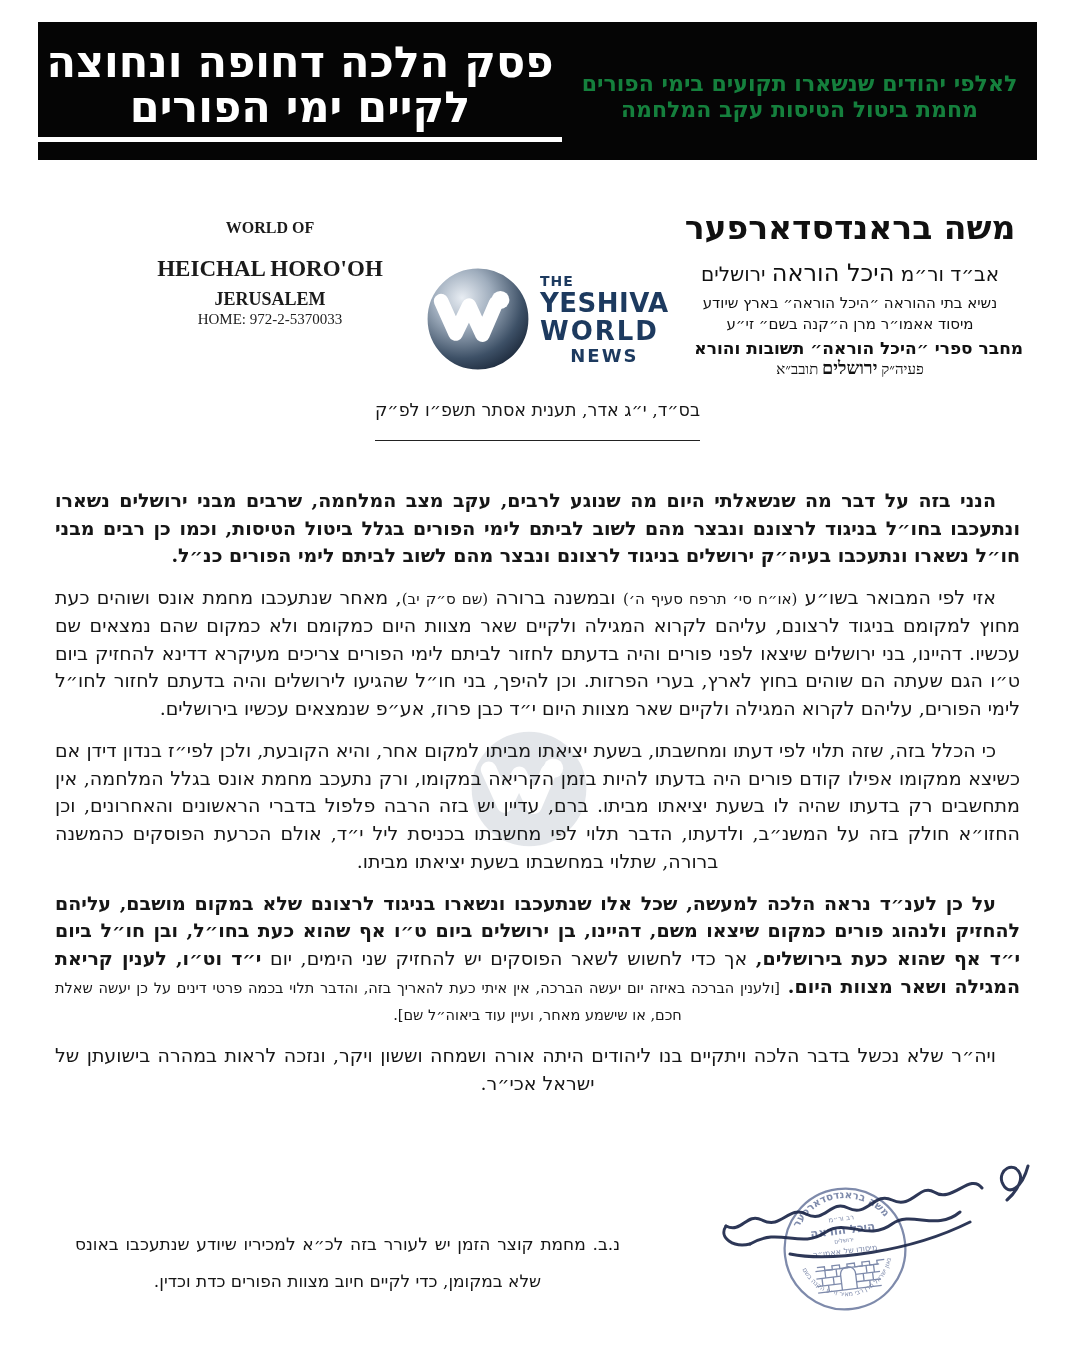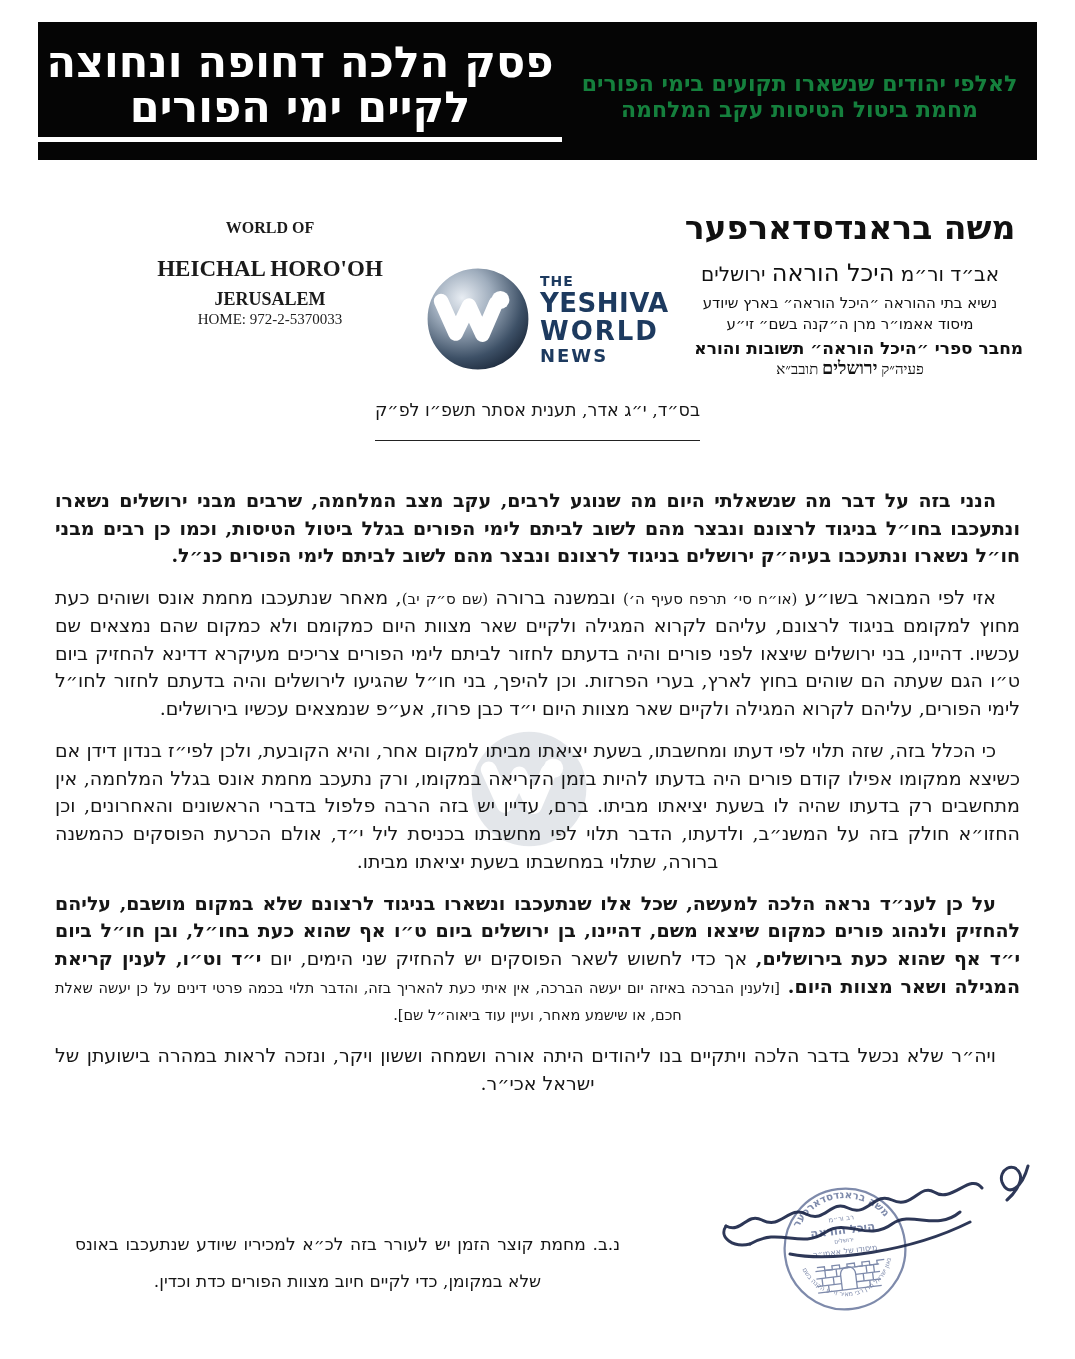--- a/index.html
+++ b/index.html
@@ -35,21 +35,21 @@
 
   
   .logo{position:absolute;left:422px;top:258px;width:268px;height:122px;display:flex;align-items:center;
         background:#fff;border-radius:14px;box-shadow:0 0 0 3px #fff;}
   .logo-globe{width:112px;height:112px;flex:0 0 auto;}
   .logo-text{margin-left:6px;color:#1d3a5f;font-family:"DejaVu Sans","Liberation Sans",sans-serif;
              font-weight:bold;line-height:1;}
   .logo-text .t1{font-size:14px;letter-spacing:1px;}
   .logo-text .t2{font-size:26px;letter-spacing:.5px;margin-top:2px;}
   .logo-text .t3{font-size:26px;letter-spacing:2px;margin-top:2px;}
-  .logo-text .t4{font-size:18px;letter-spacing:2px;margin-top:3px;text-align:left;}
+  .logo-text .t4{font-size:18px;letter-spacing:2px;margin-top:3px;text-align:center;}
 
   
   .watermark{position:absolute;left:468px;top:728px;width:122px;height:122px;opacity:.5;z-index:0;}
 
   
   .dateline{position:absolute;left:0;top:400px;width:1075px;text-align:center;direction:rtl;z-index:1;}
   .dateline span{font-size:17.5px;border-bottom:1.5px solid #222;padding-bottom:20px;}
 
   
   .body{position:absolute;left:55px;top:487px;width:965px;direction:rtl;z-index:1;

